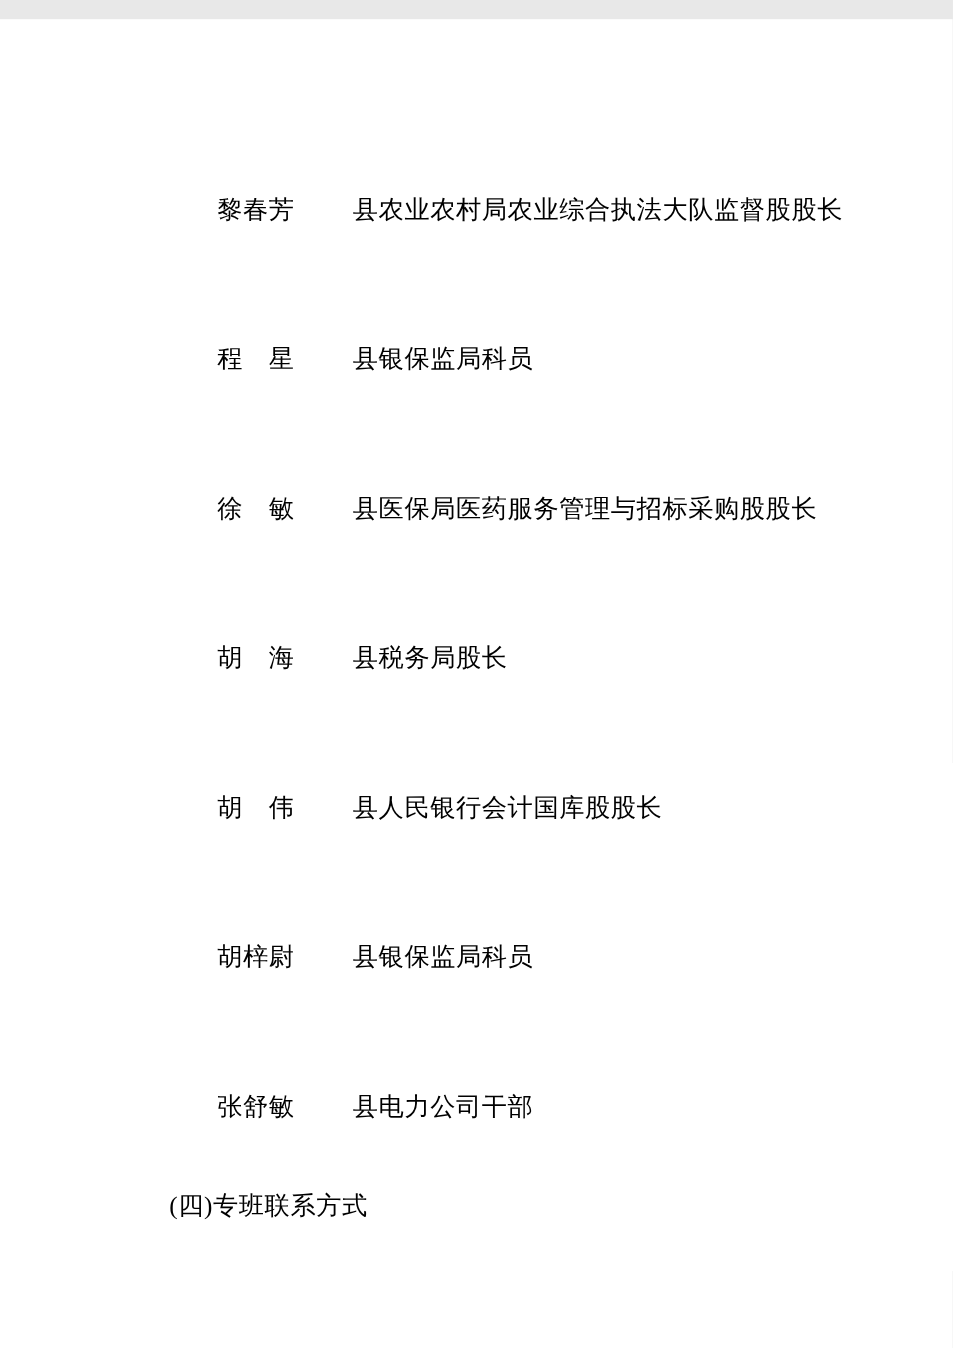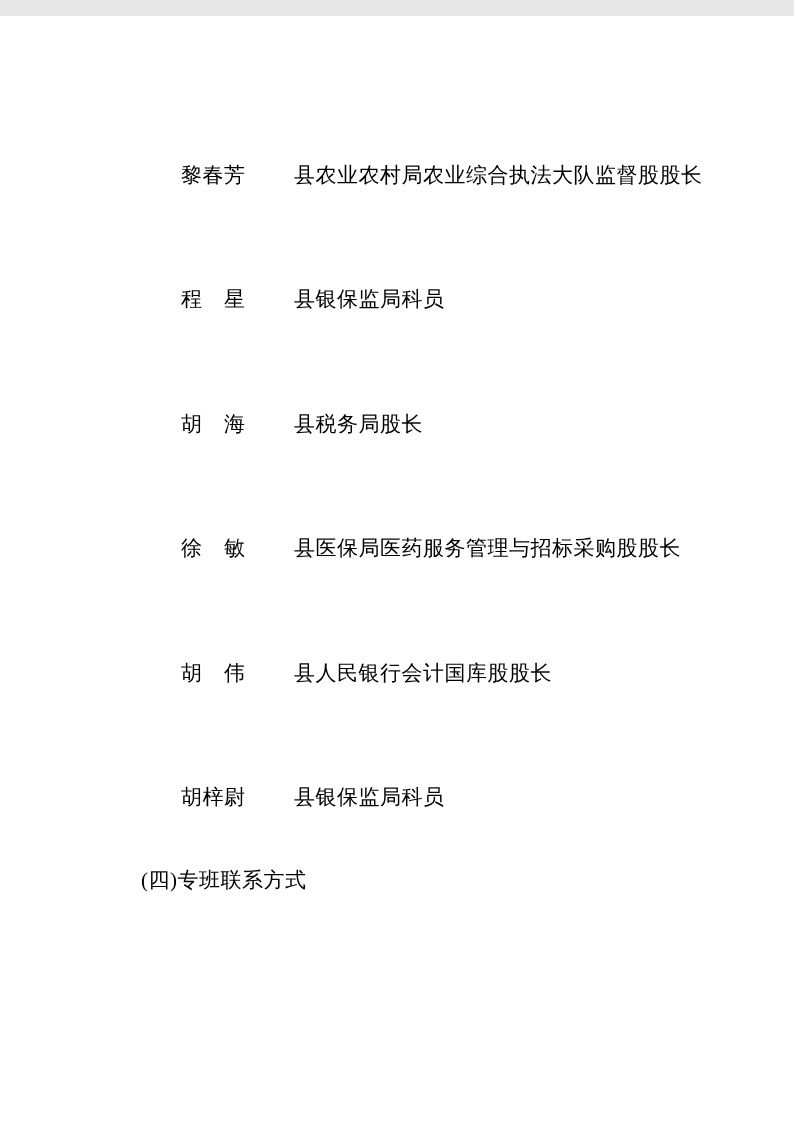--- a/index.html
+++ b/index.html
@@ -35,29 +35,32 @@
   <div class="content">
 
     <div>
       <div class="roster-row">
         <span class="person-name">黎春芳</span><span class="person-title">县农业农村局农业综合执法大队监督股股长</span>
       </div>
       <div class="roster-row">
         <span class="person-name">程　星</span><span class="person-title">县银保监局科员</span>
       </div>
       <div class="roster-row">
-        <span class="person-name">胡　海</span><span class="person-title">县税务局股长</span>
+        <span class="person-name">徐　敏</span><span class="person-title">县医保局医药服务管理与招标采购股股长</span>
       </div>
       <div class="roster-row">
-        <span class="person-name">徐　敏</span><span class="person-title">县医保局医药服务管理与招标采购股股长</span>
+        <span class="person-name">胡　海</span><span class="person-title">县税务局股长</span>
       </div>
       <div class="roster-row">
         <span class="person-name">胡　伟</span><span class="person-title">县人民银行会计国库股股长</span>
       </div>
       <div class="roster-row">
         <span class="person-name">胡梓尉</span><span class="person-title">县银保监局科员</span>
+      </div>
+      <div class="roster-row">
+        <span class="person-name">张舒敏</span><span class="person-title">县电力公司干部</span>
       </div>
     </div>
 
     <div class="section-heading">(四)专班联系方式</div>
 
   </div>
 </div>
 
 </body></html>

